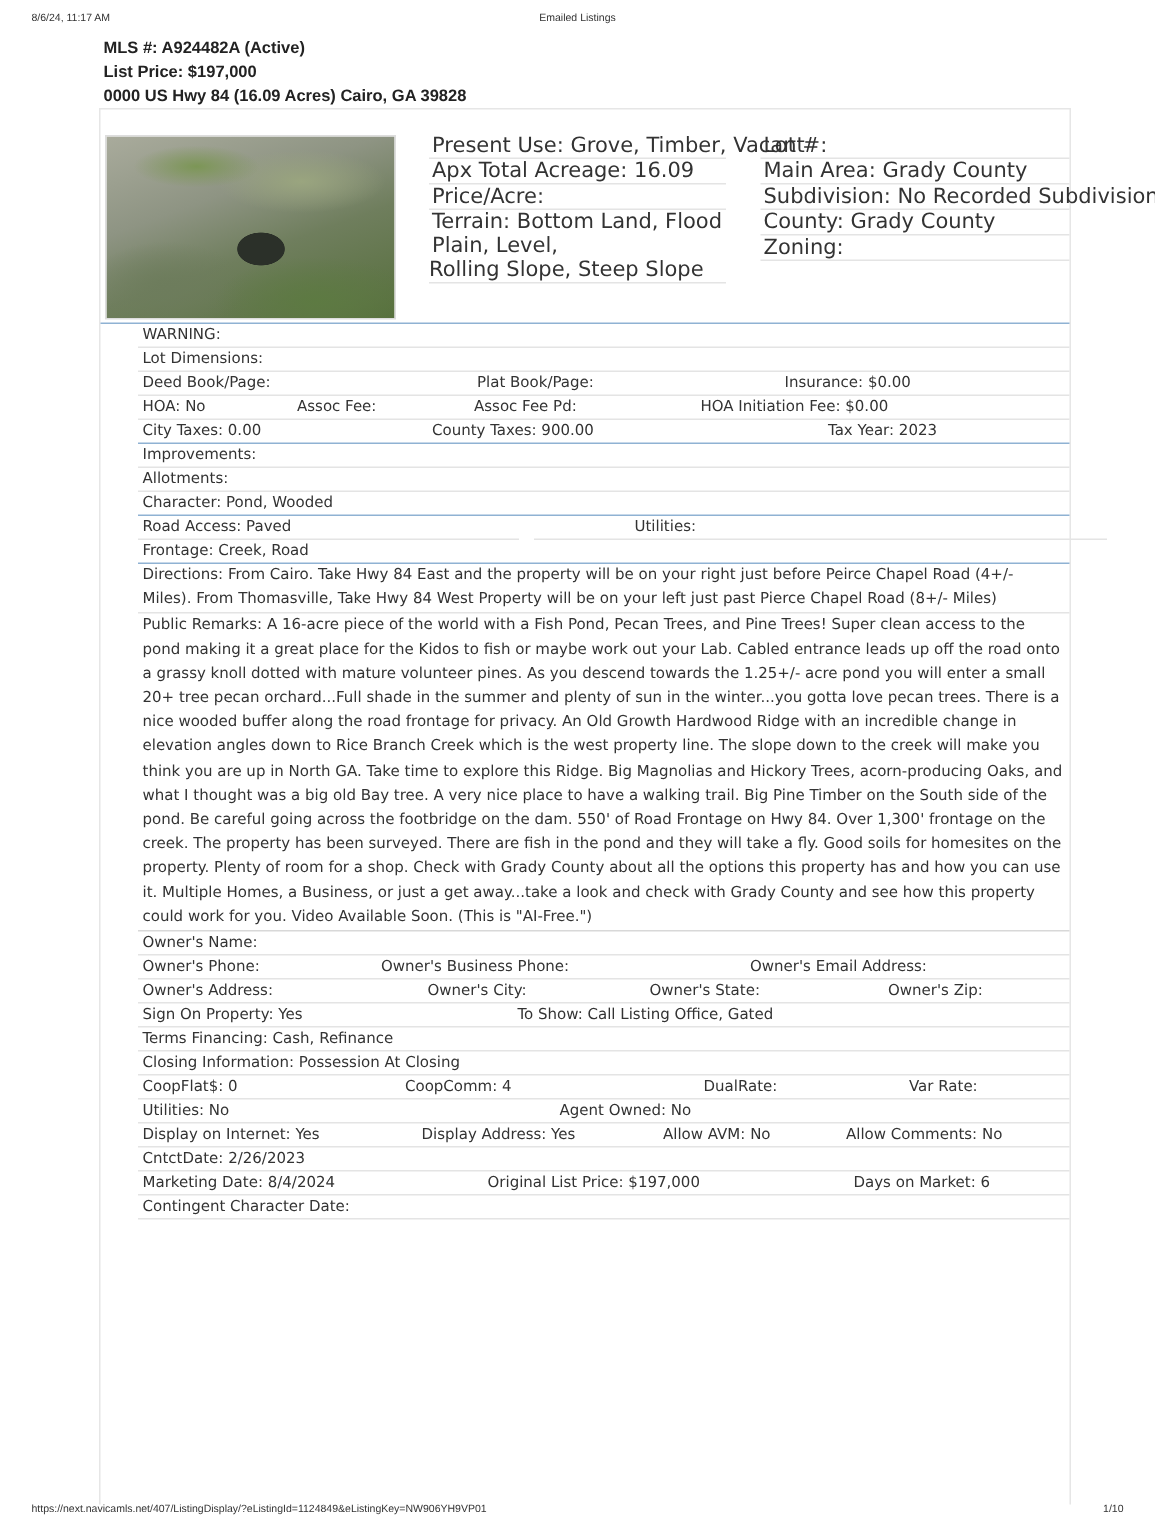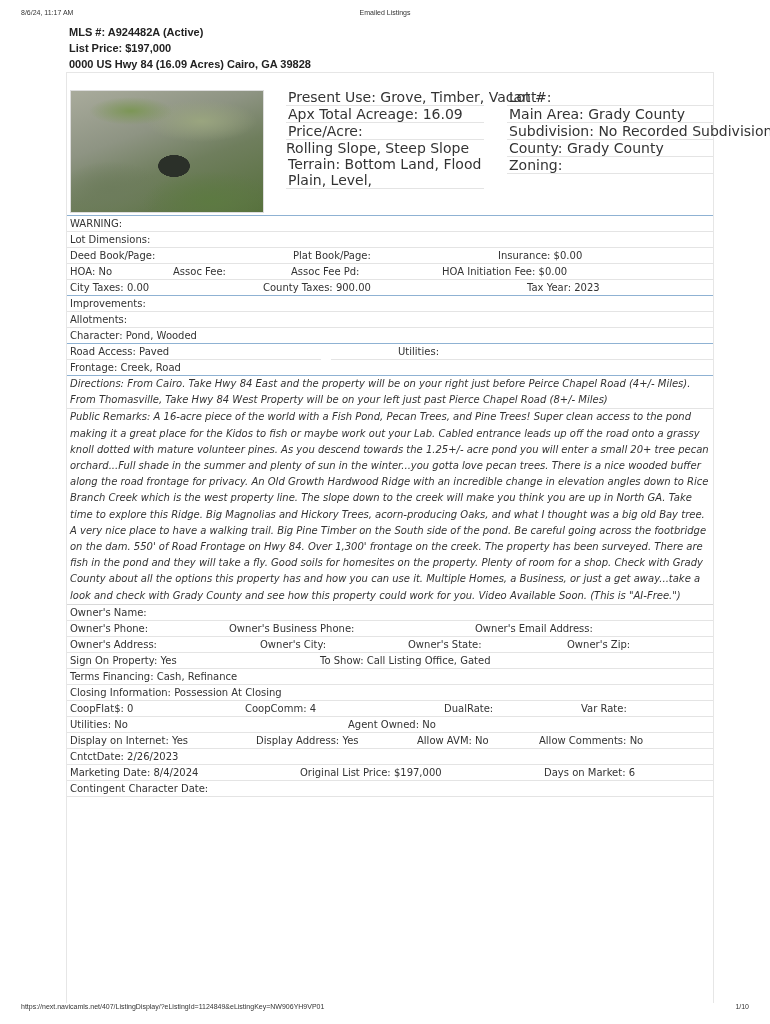--- a/index.html
+++ b/index.html
@@ -24,24 +24,24 @@
       radial-gradient(ellipse 80px 30px at 130px 30px, #9aa57f 0%, transparent 70%),
       radial-gradient(ellipse 90px 40px at 140px 110px, #5d7a42 0%, transparent 75%),
       radial-gradient(ellipse 70px 40px at 40px 100px, #6d7c5c 0%, transparent 75%),
       linear-gradient(160deg, #a9ab9c 0%, #8e9483 35%, #6f7e5d 60%, #566f3c 100%); }
   .facts { position:absolute; font-size:14px; line-height:16px; color:#333; }
   .facts .row { border-bottom:1px solid #e4e4e4; white-space:nowrap; padding-left:2px; }
   .facts-mid { left:219px; top:16px; width:198px; }
   .facts-right { left:440px; top:16px; width:206px; }
 
   .rows { position:absolute; left:0; top:143px; width:646px; font-size:10px; color:#333; }
-  .r { position:relative; height:15px; line-height:15px; border-bottom:1px solid #e4e4e4; padding-left:3px; white-space:nowrap; }
+  .r { position:relative; height:15px; line-height:15px; border-bottom:1px solid #e4e4e4; padding-left:3px; white-space:nowrap;margin-left:25px; }
   .r.blue { border-bottom:1px solid #8fb2d3; }
   .r span { position:absolute; top:0; }
-  .r.multi { height:auto; white-space:normal; line-height:16.2px; padding-right:4px;font-style:italic; }
+  .r.multi { height:auto; white-space:normal; line-height:16.2px; padding-right:4px; }
 </style>
 </head>
 <body>
 
 <div class="print-header">
   <span class="date">8/6/24, 11:17 AM</span>
   <span class="title">Emailed Listings</span>
 </div>
 
 <div class="heading">
@@ -51,22 +51,22 @@
 </div>
 
 <div class="panel">
   <div class="top">
     <div class="photo" title="Aerial view of wooded property with pond"></div>
     <div class="facts facts-mid">
       <div class="row">Present Use:  Grove, Timber, Vacant</div>
       <div class="row">Apx Total Acreage:  16.09</div>
       <div class="row">Price/Acre:</div>
       <div style="border-bottom:1px solid #e4e4e4;">
+        <div style="padding-left:2px">Terrain:  Bottom Land, Flood Plain, Level,</div>
         <div>Rolling Slope, Steep Slope</div>
-        <div style="padding-left:2px">Terrain:  Bottom Land, Flood Plain, Level,</div>
       </div>
     </div>
     <div class="facts facts-right">
       <div class="row">Lot #:</div>
       <div class="row">Main Area:  Grady County</div>
       <div class="row">Subdivision:  No Recorded Subdivision</div>
       <div class="row">County:  Grady County</div>
       <div class="row">Zoning:</div>
     </div>
   </div>

